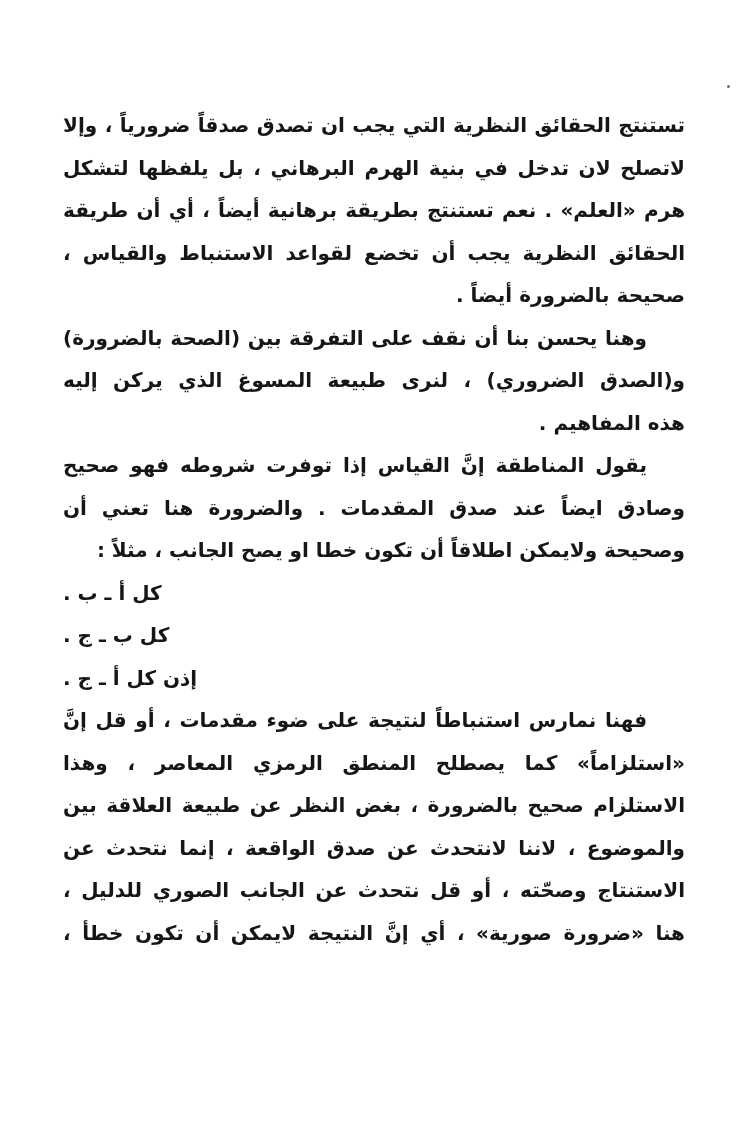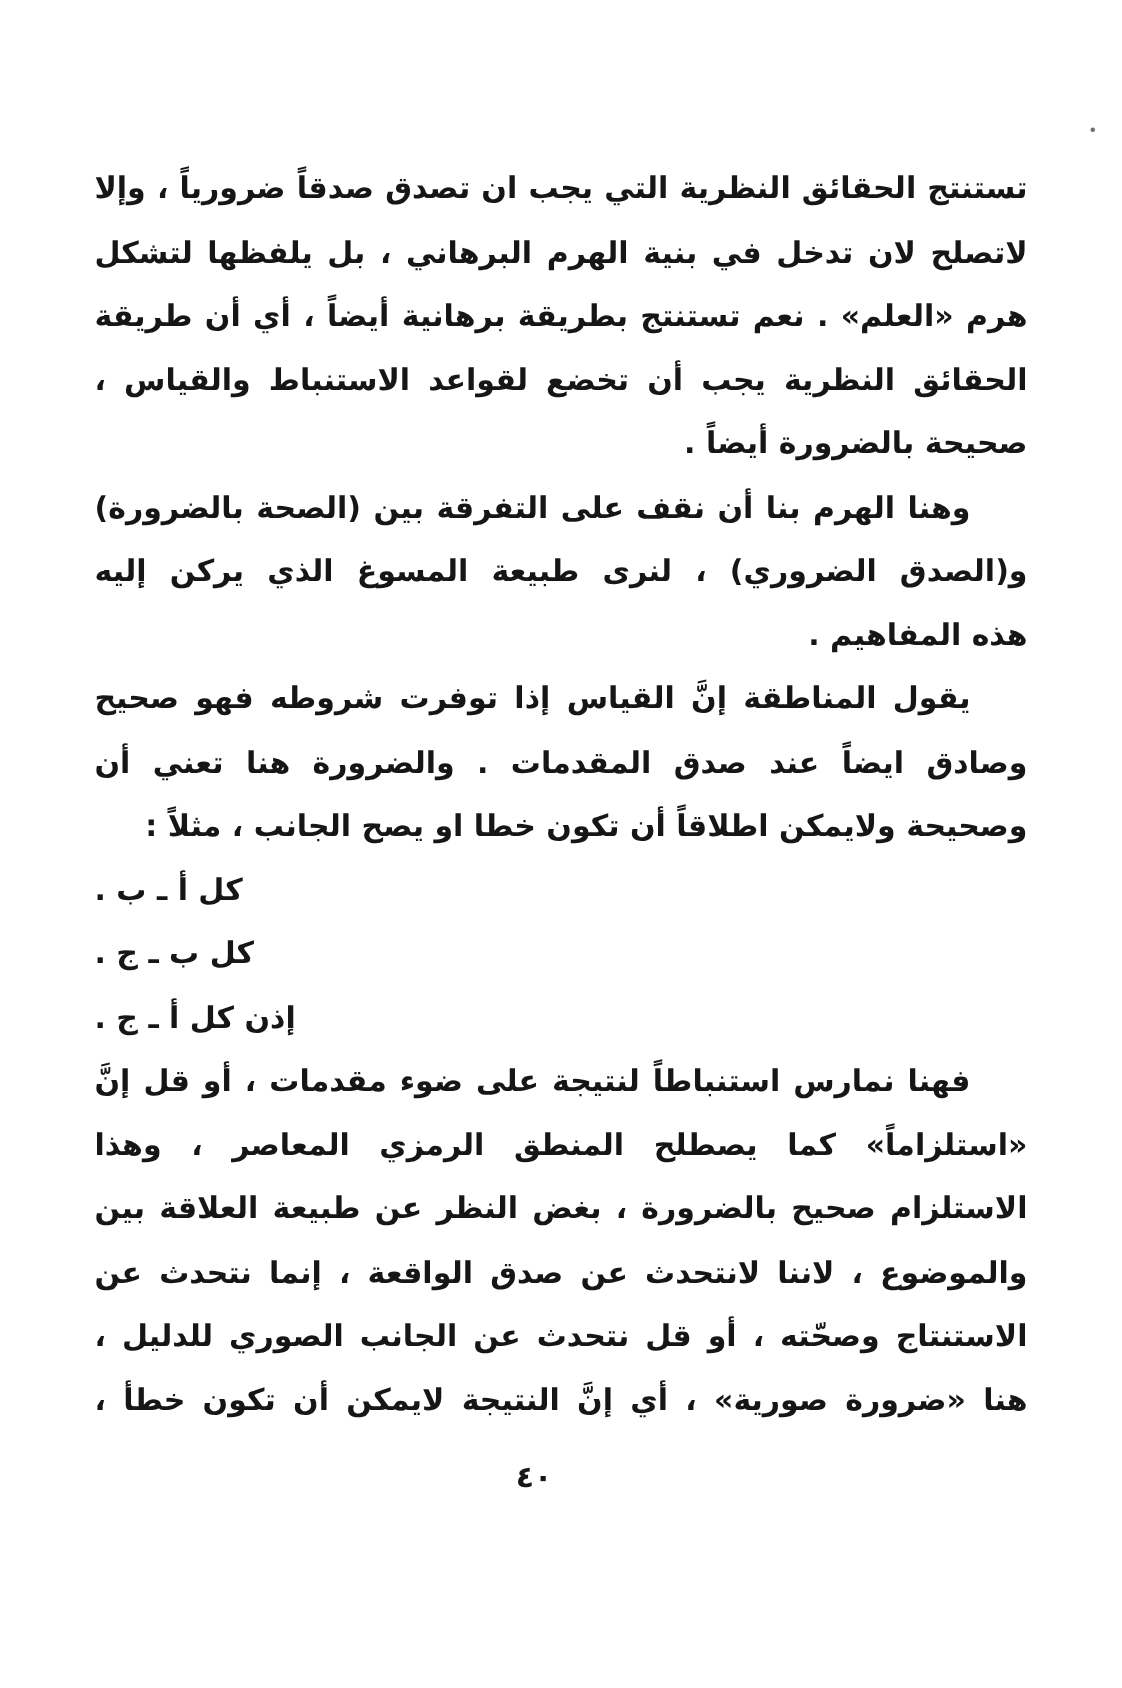--- a/index.html
+++ b/index.html
@@ -71,31 +71,30 @@
 <div class="page">
   <div class="speck"></div>
 
   <div class="text-column" id="text-column">
 
   <div class="line justify">تستنتج الحقائق النظرية التي يجب ان تصدق صدقاً ضرورياً ، وإلا فسوف</div>
       <div class="line justify">لاتصلح لان تدخل في بنية الهرم البرهاني ، بل يلفظها لتشكل تلالاً خارج</div>
       <div class="line justify">هرم «العلم» . نعم تستنتج بطريقة برهانية أيضاً ، أي أن طريقة استخلاص</div>
       <div class="line justify">الحقائق النظرية يجب أن تخضع لقواعد الاستنباط والقياس ، لتضحي</div>
       <div class="line end">صحيحة بالضرورة أيضاً .</div>
-      <div class="line indent justify">وهنا الهرم بنا أن نقف على التفرقة بين (الصحة بالضرورة)</div>
+      <div class="line indent justify">وهنا يحسن بنا أن نقف على التفرقة بين (الصحة بالضرورة)</div>
       <div class="line justify">و(الصدق الضروري) ، لنرى طبيعة المسوغ الذي يركن إليه المنطق في تثبيت</div>
       <div class="line end">هذه المفاهيم .</div>
       <div class="line indent justify">يقول المناطقة إنَّ القياس إذا توفرت شروطه فهو صحيح بالضرورة</div>
       <div class="line justify">وصادق ايضاً عند صدق المقدمات . والضرورة هنا تعني أن النتيجة سليمة</div>
       <div class="line end">وصحيحة ولايمكن اطلاقاً أن تكون خطا او يصح الجانب ، مثلاً :</div>
       <div class="line example">كل أ ـ ب .</div>
       <div class="line example">كل ب ـ ج .</div>
       <div class="line example">إذن كل أ ـ ج .</div>
       <div class="line indent justify">فهنا نمارس استنباطاً لنتيجة على ضوء مقدمات ، أو قل إنَّ هنا</div>
       <div class="line justify">«استلزاماً» كما يصطلح المنطق الرمزي المعاصر ، وهذا الاستنباط أو</div>
       <div class="line justify">الاستلزام صحيح بالضرورة ، بغض النظر عن طبيعة العلاقة بين المحمول</div>
       <div class="line justify">والموضوع ، لاننا لانتحدث عن صدق الواقعة ، إنما نتحدث عن سلامة</div>
       <div class="line justify">الاستنتاج وصحّته ، أو قل نتحدث عن الجانب الصوري للدليل ، فالضرورة</div>
       <div class="line justify">هنا «ضرورة صورية» ، أي إنَّ النتيجة لايمكن أن تكون خطأ ، وهي</div>
     </div>
 
-  <div class="page-number">٤٠</div>
 </div>
 
 </body></html>

